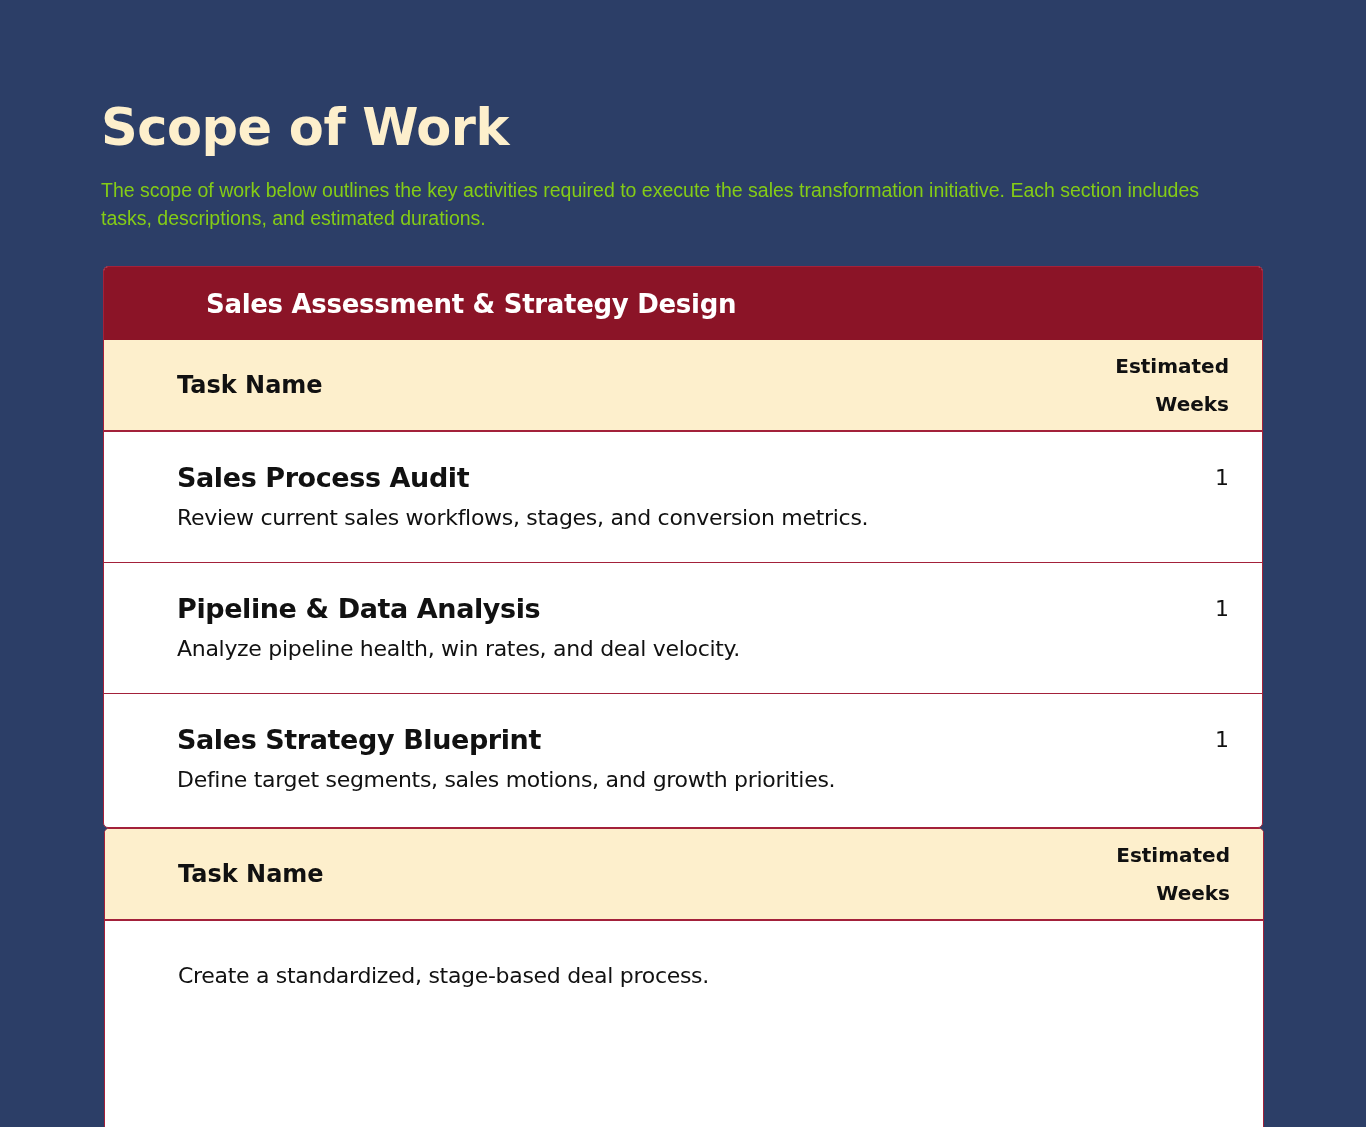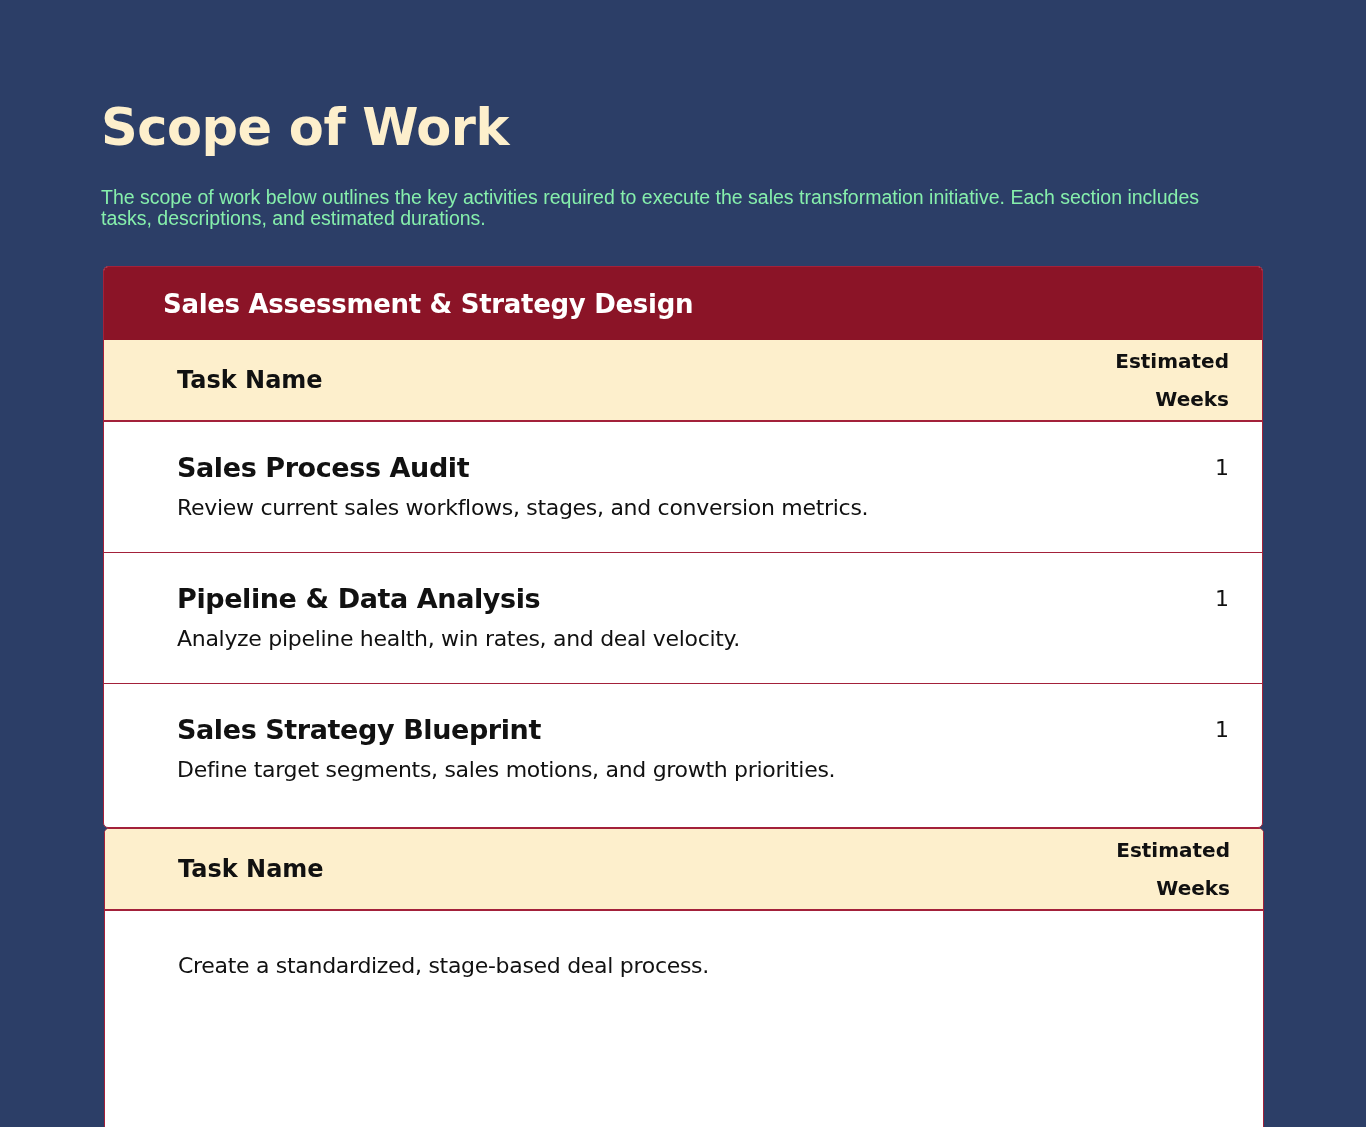--- a/index.html
+++ b/index.html
@@ -18,54 +18,54 @@
     .page-title {
       color: #fdefcc;
       font-size: 51px;
       font-weight: 700;
       letter-spacing: -0.5px;
       line-height: 64px;
       height: 64px;
       font-family: "DejaVu Sans", sans-serif;
     }
     .intro {
-      margin-top: 27px;
+      margin-top: 16px;
       width: 1110px;
-      color: #86efac;
+      color: #84cc16;
       font-size: 19.5px;
-      line-height: 21px;
+      line-height: 28px;
       font-family: "Liberation Sans", sans-serif;
     }
     .section {
       position: absolute;
       width: 1160px;
       border: 1px solid #a3213a;
       border-radius: 5px;
       overflow: hidden;
       background: #ffffff;
     }
     .section-1 { left: 103px; top: 266px; height: 562px; }
     .section-2 { left: 104px; top: 828px; height: 320px; }
     .section-header {
       background: #8b1427;
       height: 73px;
-      padding-left: 59px;
+      padding-left: 102px;
       display: flex;
       align-items: center;
     }
     .section-title {
       color: #ffffff;
       font-size: 26px;
       font-weight: 700;
       font-family: "DejaVu Sans", sans-serif;
       letter-spacing: -0.3px;
     }
     .col-header {
       background: #fdefcc;
-      height: 82px;
+      height: 92px;
       border-bottom: 2px solid #a3213a;
       display: flex;
       align-items: center;
       justify-content: space-between;
       padding: 0 33px 0 73px;
     }
     .col-task {
       font-size: 24px;
       font-weight: 700;
       color: #111;

